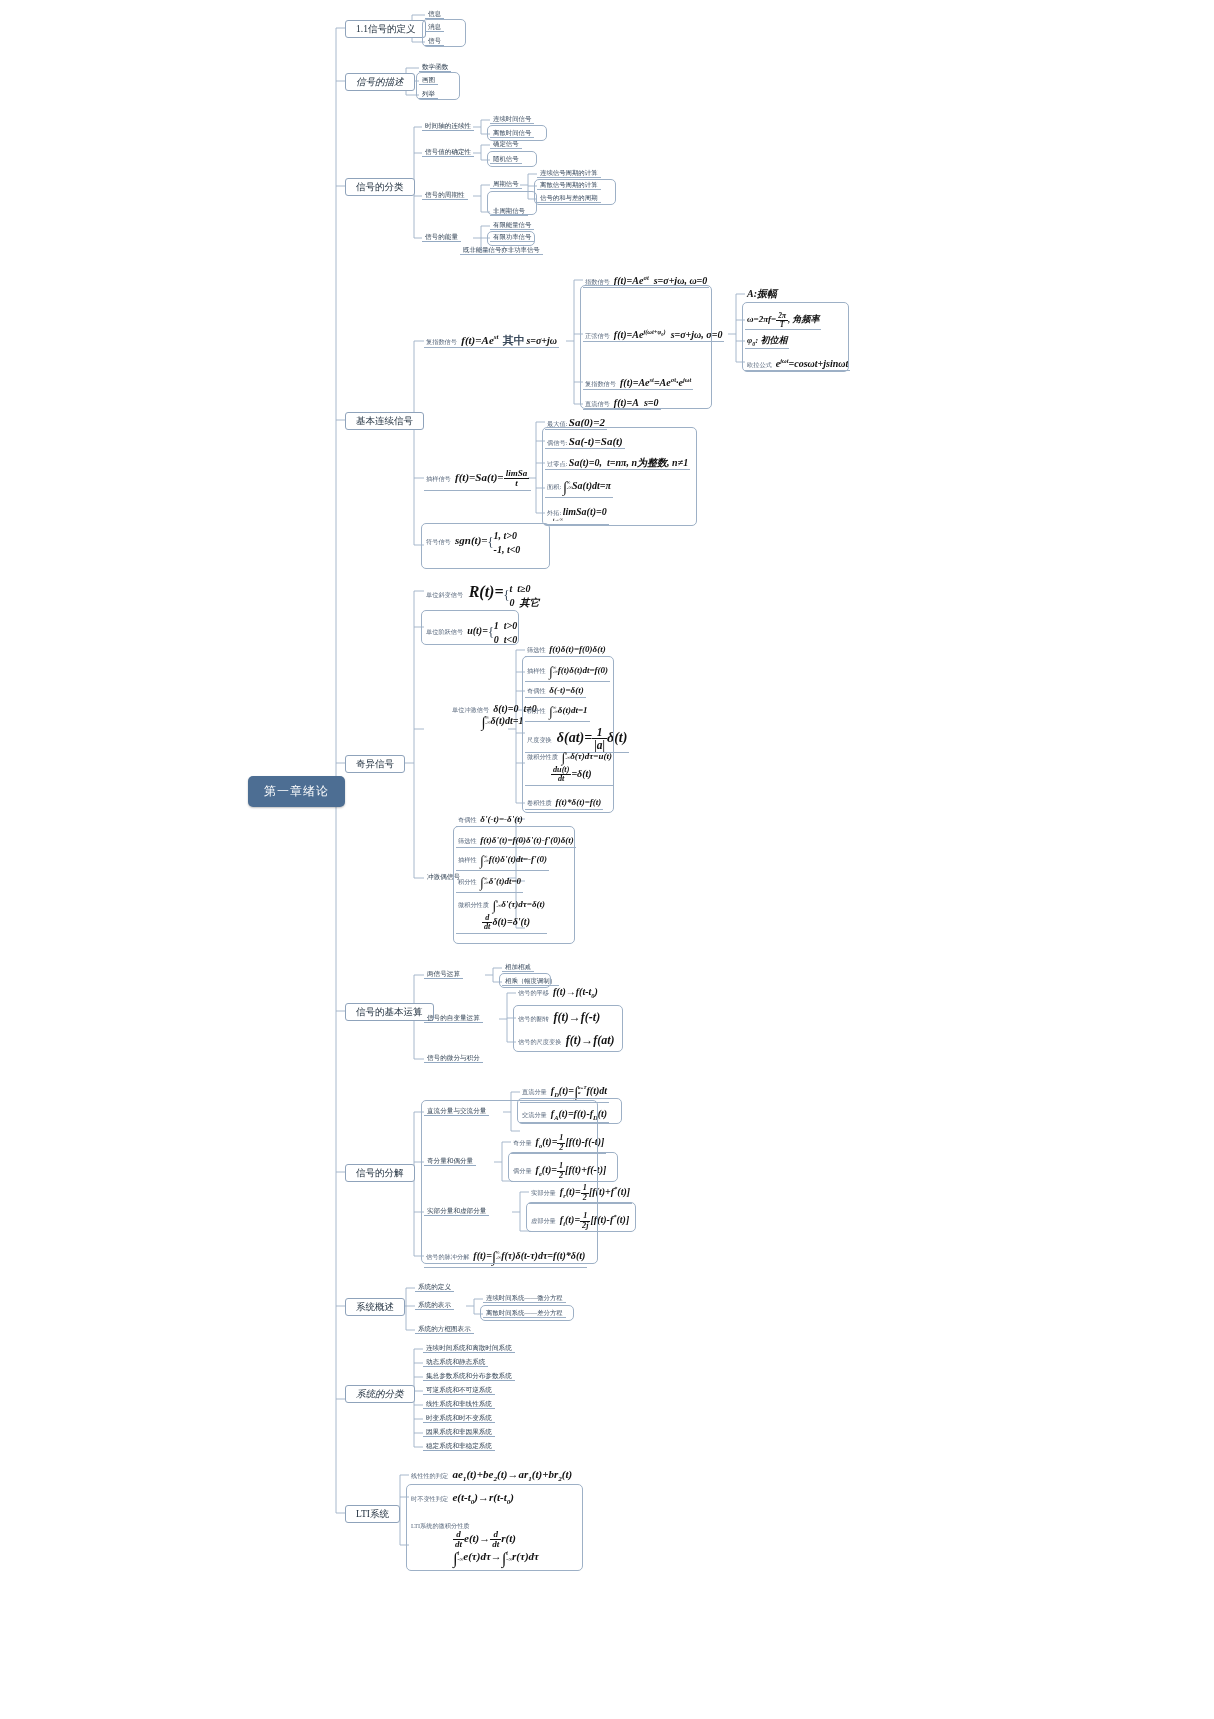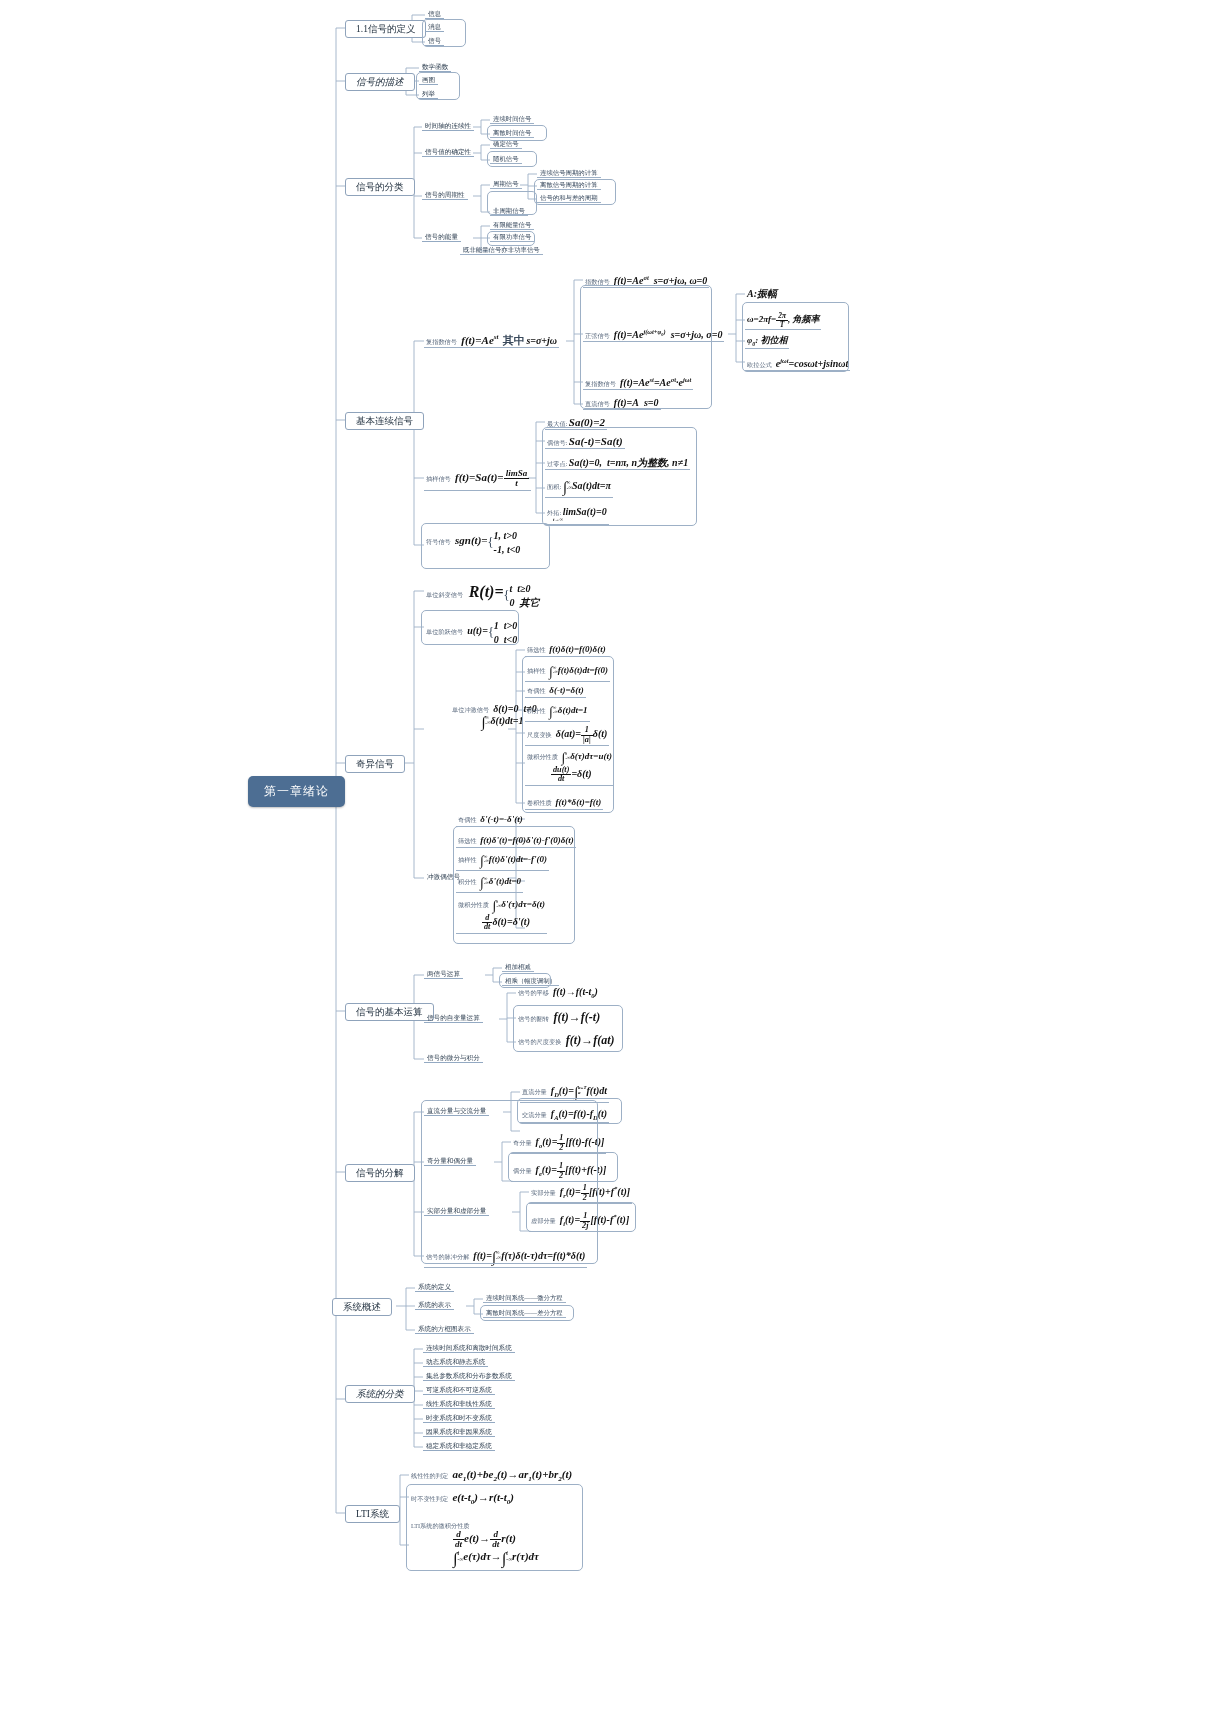--- a/index.html
+++ b/index.html
@@ -248,21 +248,21 @@
 
   <div class="node root" style="left:248px;top:776px;">第一章绪论</div>
 
   <div class="node lvl1" style="left:345px;top:20px;">1.1信号的定义</div>
   <div class="node lvl1" style="left:345px;top:73px;font-style:italic;">信号的描述</div>
   <div class="node lvl1" style="left:345px;top:178px;">信号的分类</div>
   <div class="node lvl1" style="left:345px;top:412px;">基本连续信号</div>
   <div class="node lvl1" style="left:345px;top:755px;">奇异信号</div>
   <div class="node lvl1" style="left:345px;top:1003px;">信号的基本运算</div>
   <div class="node lvl1" style="left:345px;top:1164px;">信号的分解</div>
-  <div class="node lvl1" style="left:332px;top:1298px;">系统概述</div>
+  <div class="node lvl1" style="left:345px;top:1298px;">系统概述</div>
   <div class="node lvl1" style="left:345px;top:1385px;font-style:italic;">系统的分类</div>
   <div class="node lvl1" style="left:345px;top:1505px;">LTI系统</div>
 
   <div class="node lvl2" style="left:425px;top:9px;">信息</div>
   <div class="node lvl2" style="left:425px;top:22px;">消息</div>
   <div class="node lvl2" style="left:425px;top:36px;">信号</div>
   <div class="boxgrp" style="left:422px;top:19px;width:42px;height:26px;"></div>
 
   <div class="node lvl2" style="left:419px;top:62px;">数学函数</div>
   <div class="node lvl2" style="left:419px;top:75px;">画图</div>
@@ -394,21 +394,21 @@
   <div class="node fml" style="left:525px;top:685px;">
     <span class="lbl">奇偶性</span>
     <span class="math" style="font-size:9px;">&nbsp;δ(-t)=δ(t)</span>
   </div>
   <div class="node fml" style="left:525px;top:704px;">
     <span class="lbl">积分性</span>
     <span class="math" style="font-size:9px;">&nbsp;<span class="intg">∫</span><span class="lims"><i>∞</i><i>-∞</i></span>δ(t)dt=1</span>
   </div>
   <div class="node fml" style="left:525px;top:725px;">
     <span class="lbl">尺度变换</span>
-    <span class="math" style="font-size:10px;margin-top:27px;">&nbsp;δ(at)=<span class="frac"><span class="num">1</span><span class="den">|a|</span></span>δ(t)</span>
+    <span class="math" style="font-size:14px;margin-top:27px;">&nbsp;δ(at)=<span class="frac"><span class="num">1</span><span class="den">|a|</span></span>δ(t)</span>
   </div>
   <div class="node fml" style="left:525px;top:750px;">
     <span class="lbl">微积分性质</span>
     <span class="math" style="font-size:9px;">&nbsp;<span class="intg">∫</span><span class="lims"><i>t</i><i>-∞</i></span>δ(τ)dτ=u(t)</span>
     <span style="display:block;margin-left:24px;" class="math"><span class="frac"><span class="num">du(t)</span><span class="den">dt</span></span>=δ(t)</span>
   </div>
   <div class="node fml" style="left:525px;top:797px;">
     <span class="lbl">卷积性质</span>
     <span class="math" style="font-size:9px;">&nbsp;f(t)*δ(t)=f(t)</span>
   </div>

